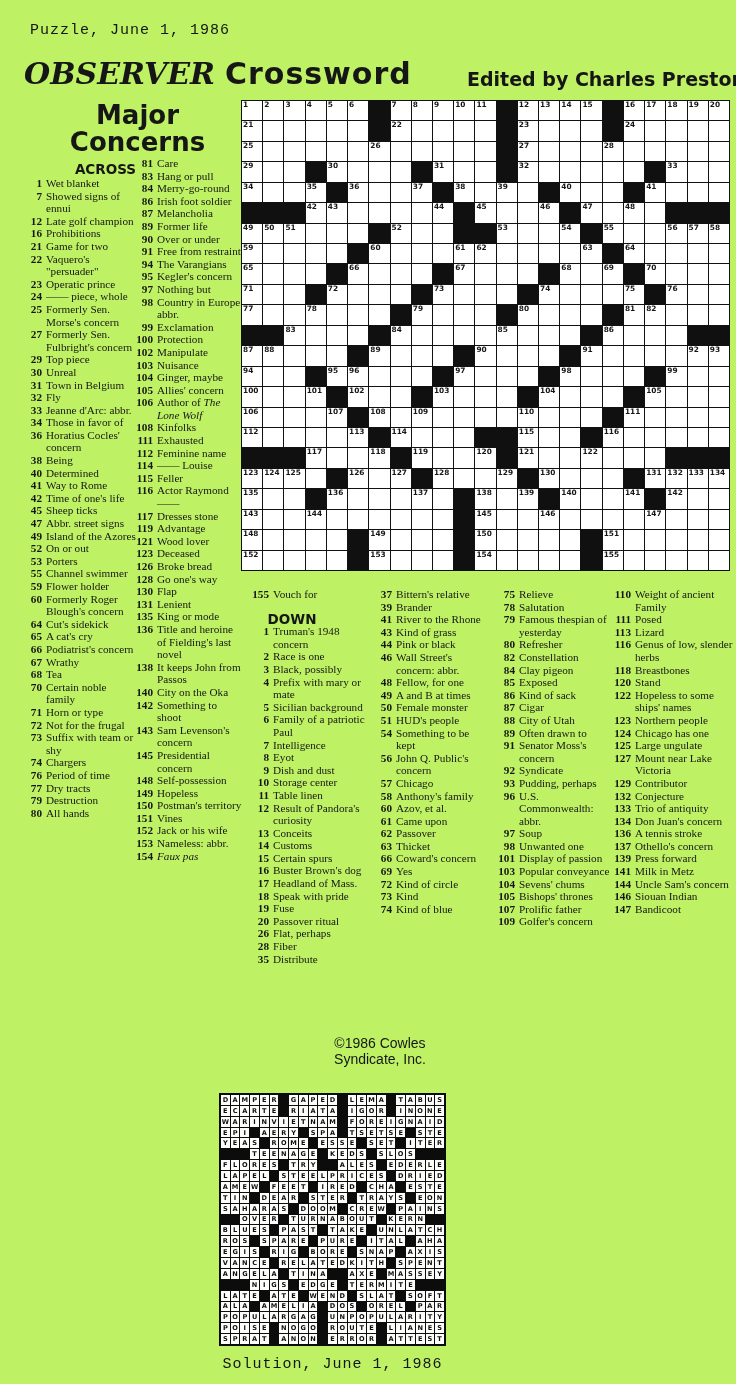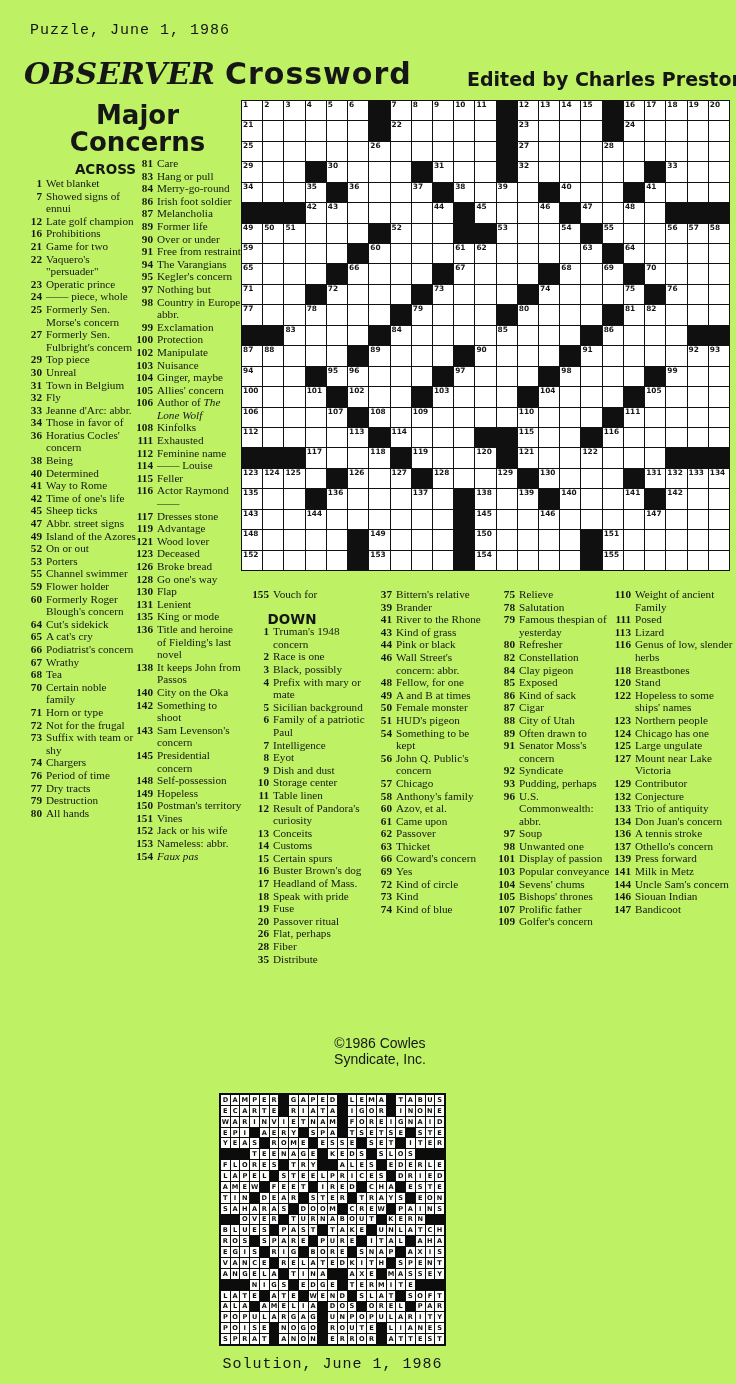--- a/index.html
+++ b/index.html
@@ -1398,21 +1398,21 @@
       <div class="clue">
         <span class="cn">49</span>
         <span class="ct">A and B at times</span>
       </div>
       <div class="clue">
         <span class="cn">50</span>
         <span class="ct">Female monster</span>
       </div>
       <div class="clue">
         <span class="cn">51</span>
-        <span class="ct">HUD's pigeon</span>
+        <span class="ct">HUD's people</span>
       </div>
       <div class="clue">
         <span class="cn">54</span>
         <span class="ct">Something to be kept</span>
       </div>
       <div class="clue">
         <span class="cn">56</span>
         <span class="ct">John Q. Public's concern</span>
       </div>
       <div class="clue">

